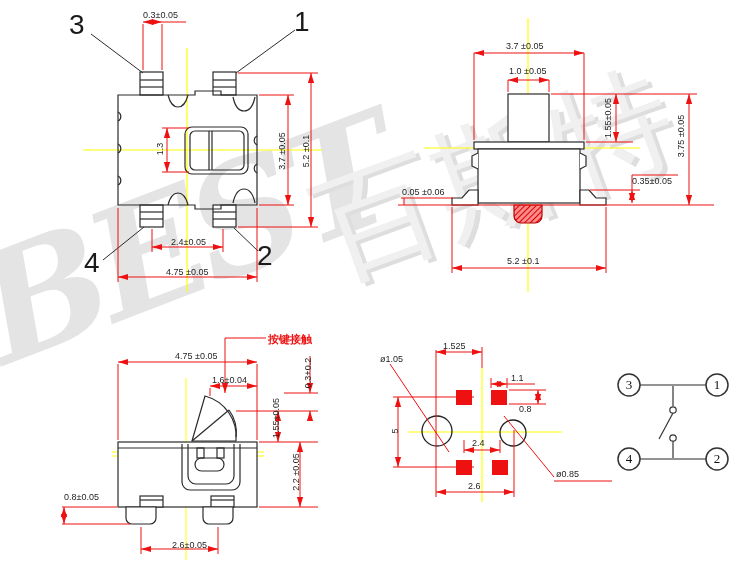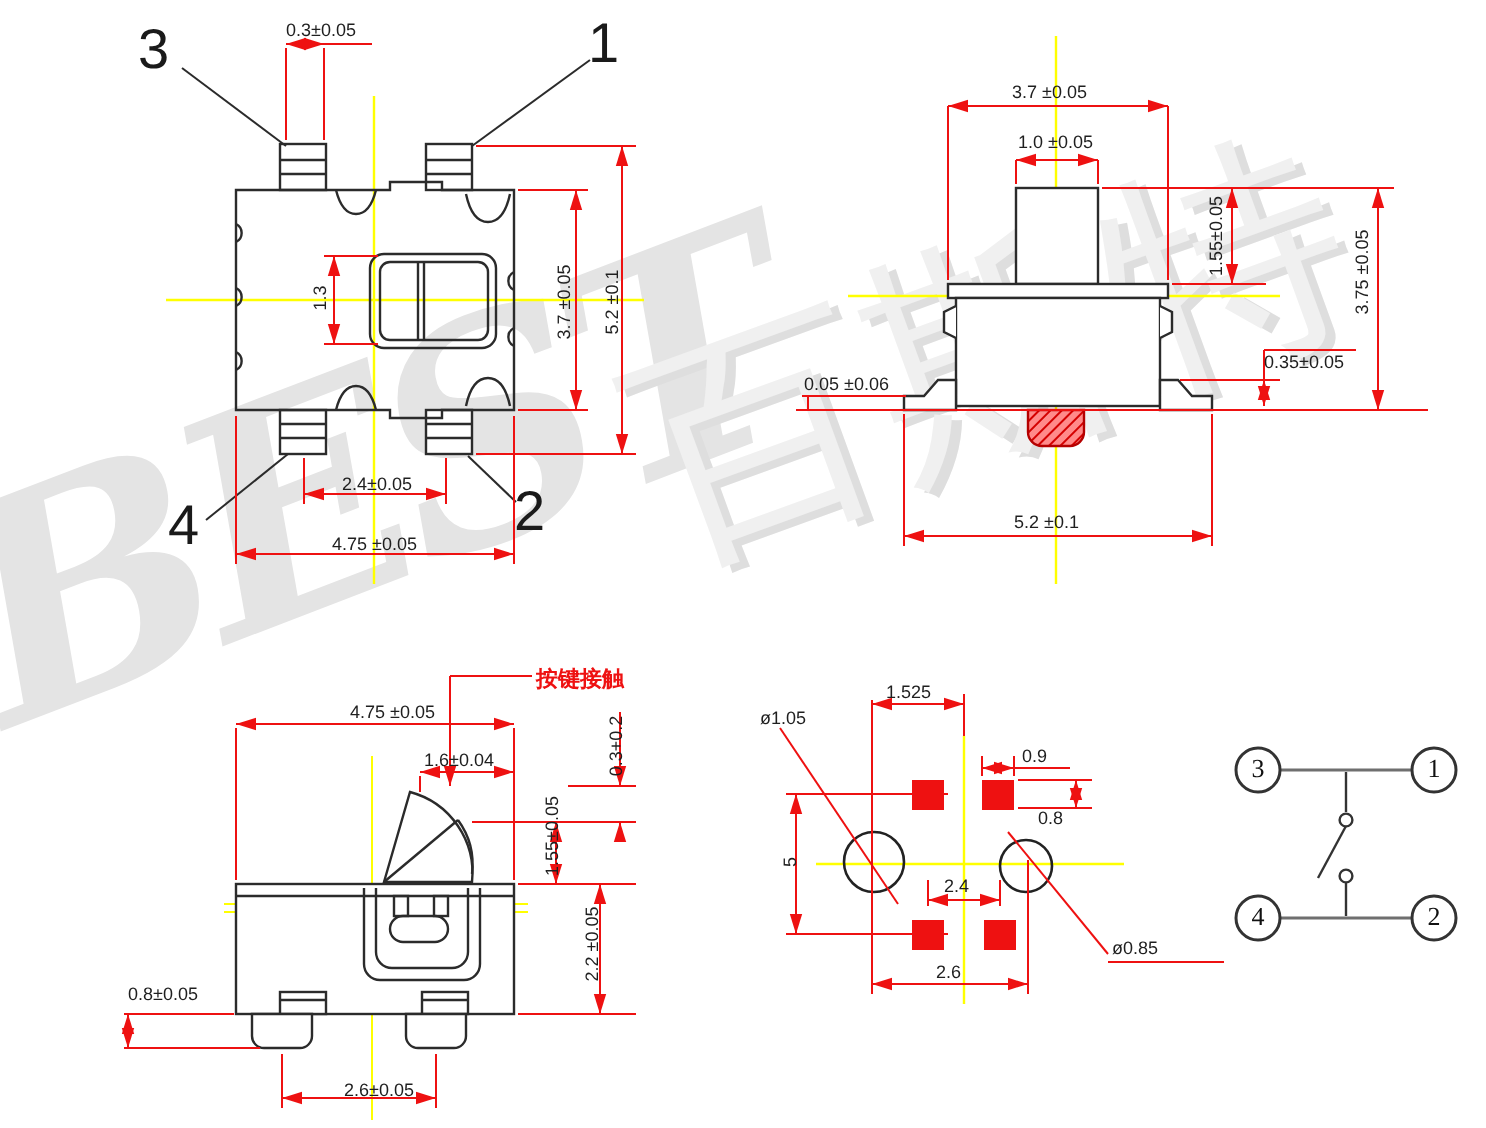--- a/index.html
+++ b/index.html
@@ -278,21 +278,21 @@
   <div class="lbl" style="left:175px;top:351px">4.75 ±0.05</div>
   <div class="lbl" style="left:212px;top:375px">1.6±0.04</div>
   <div class="lbl rot" style="left:308px;top:373px">0.3+0.2</div>
   <div class="lbl rot" style="left:276px;top:418px">1.55±0.05</div>
   <div class="lbl rot" style="left:296px;top:472px">2.2 ±0.05</div>
   <div class="lbl" style="left:64px;top:492px">0.8±0.05</div>
   <div class="lbl" style="left:172px;top:540px">2.6±0.05</div>
 
   <div class="lbl" style="left:443px;top:341px">1.525</div>
   <div class="lbl" style="left:380px;top:354px">ø1.05</div>
-  <div class="lbl" style="left:511px;top:373px">0.9</div>
+  <div class="lbl" style="left:511px;top:373px">1.1</div>
   <div class="lbl" style="left:519px;top:404px">0.8</div>
   <div class="lbl rot" style="left:395px;top:431px">5</div>
   <div class="lbl" style="left:472px;top:438px">2.4</div>
   <div class="lbl" style="left:468px;top:481px">2.6</div>
   <div class="lbl" style="left:556px;top:469px">ø0.85</div>
 
   <div class="schnum" style="left:629px;top:385px">3</div>
   <div class="schnum" style="left:717px;top:385px">1</div>
   <div class="schnum" style="left:629px;top:459px">4</div>
   <div class="schnum" style="left:717px;top:459px">2</div>

